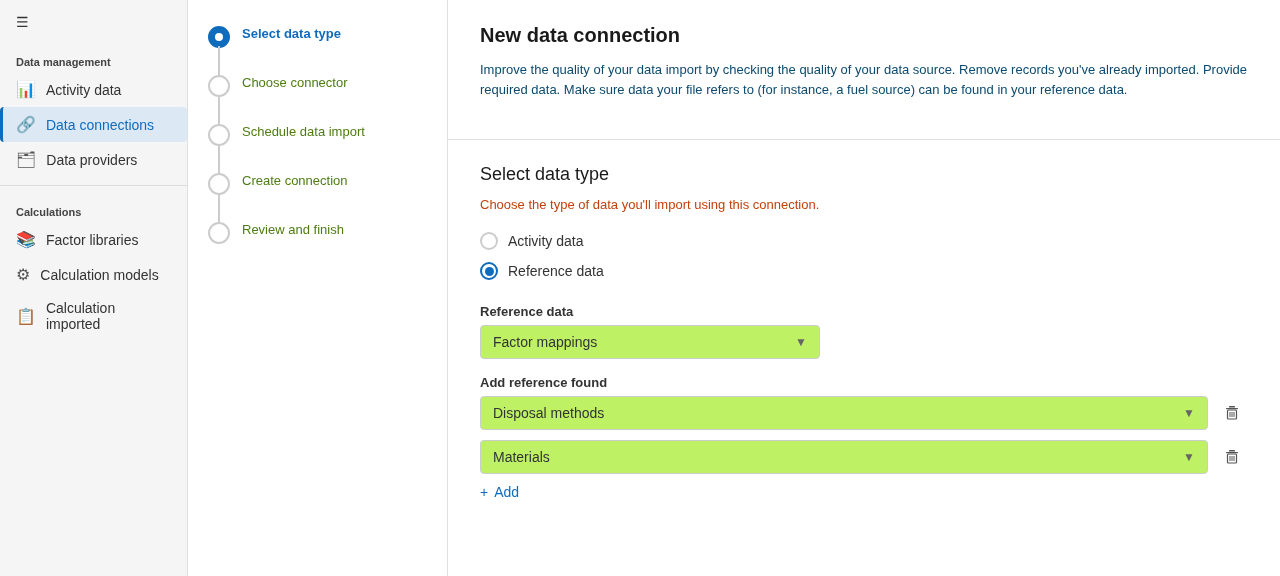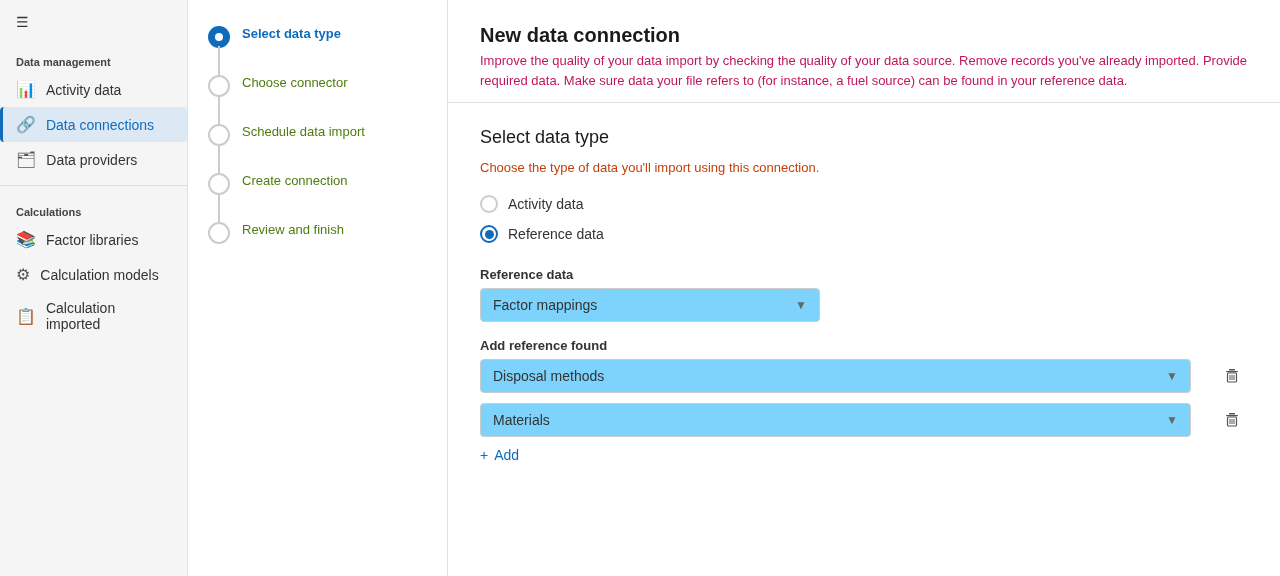--- a/index.html
+++ b/index.html
@@ -103,27 +103,27 @@
     
     .main-content {
       flex: 1;
       overflow-y: auto;
       padding: 24px 32px;
     }
     .page-title {
       font-size: 20px;
       font-weight: 600;
       color: #1a1a1a;
-      margin-bottom: 4px;
+      margin-bottom: 13px;
     }
     .info-text {
-      color: #be185d;
+      color: #0c4a6e;
       font-size: 13px;
       line-height: 1.5;
-      margin-bottom: 12px;
+      margin-bottom: 40px;
     }
     .section-divider {
       height: 1px;
       background: #e0e0e0;
       margin: 0 -32px 24px -32px;
     }
     .section-title {
       font-size: 18px;
       font-weight: 500;
       color: #1a1a1a;
@@ -170,32 +170,32 @@
       color: #333;
       margin-bottom: 6px;
     }
     .dropdown {
       display: flex;
       align-items: center;
       justify-content: space-between;
       border: 1px solid #ccc;
       border-radius: 4px;
       padding: 8px 12px;
-      background: #7dd3fc;
+      background: #bef264;
       cursor: pointer;
       font-size: 14px;
       color: #333;
     }
     .dropdown-arrow { font-size: 12px; color: #666; }
 
     .ref-data-section { margin-bottom: 16px; }
     .add-ref-row {
       display: flex;
       align-items: center;
-      gap: 25px;
+      gap: 8px;
       margin-bottom: 10px;
     }
     .add-ref-row .dropdown { flex: 1; }
     .delete-btn {
       width: 32px;
       height: 32px;
       display: flex;
       align-items: center;
       justify-content: center;
       cursor: pointer;

